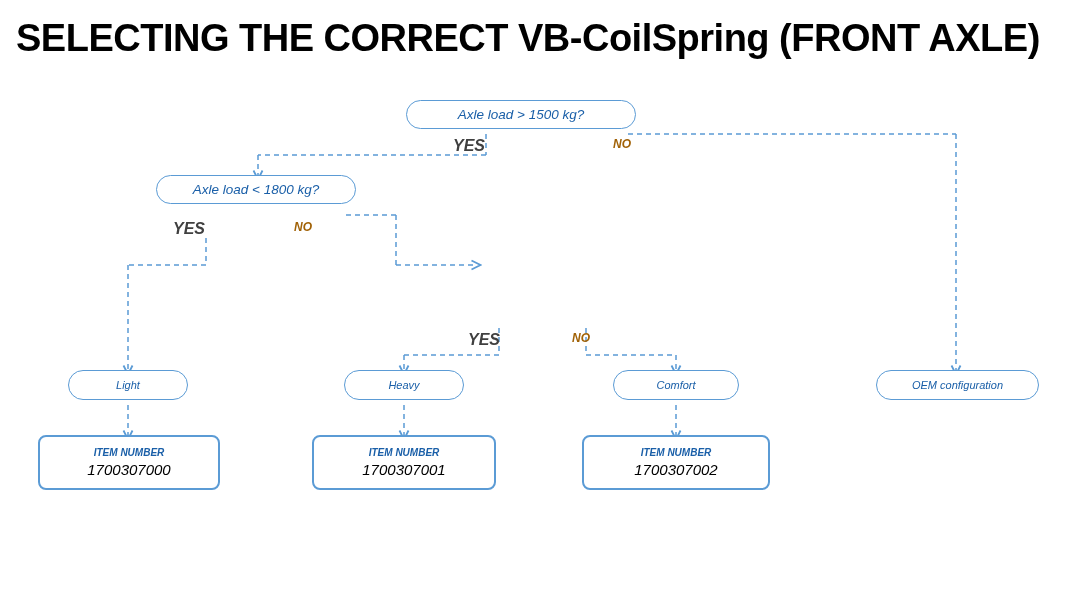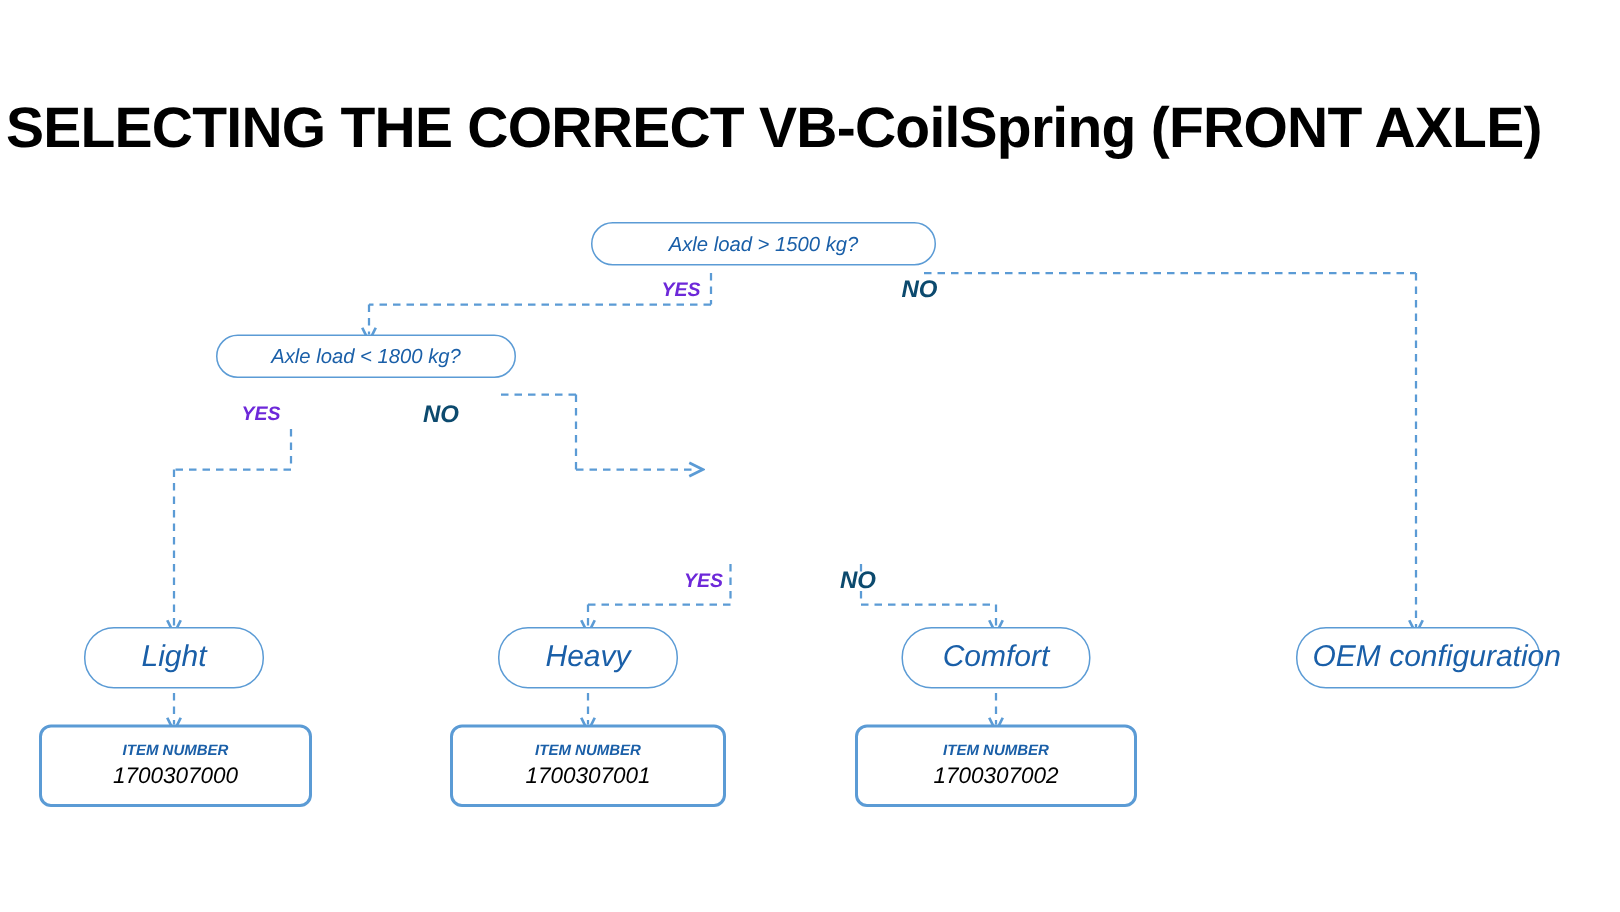--- a/index.html
+++ b/index.html
@@ -8,22 +8,21 @@
       height: 608px;
       background: #ffffff;
       font-family: Arial, sans-serif;
       overflow: hidden;
     }
 
     .page {
       width: 1080px;
       height: 452px;
       position: relative;
-      padding: 18px 20px 10px 4px;
-      margin-top: 48px;
+      padding: 18px 20px 10px 16px;
     }
 
     .main-title {
       font-size: 38px;
       font-weight: 900;
       color: #000000;
       text-align: left;
       margin-bottom: 0px;
       letter-spacing: -0.5px;
       line-height: 1.1;
@@ -49,21 +48,21 @@
       background: #fff;
     }
 
     .result-box {
       position: absolute;
       border: 1.5px solid #5b9bd5;
       border-radius: 20px;
       padding: 8px 10px;
       text-align: center;
       color: #1a5fa8;
-      font-size: 20px;
+      font-size: 11px;
       background: #fff;
       white-space: nowrap;
     }
 
     .item-box {
       position: absolute;
       border: 2.5px solid #5b9bd5;
       border-radius: 8px;
       padding: 10px 12px;
       text-align: center;
@@ -78,29 +77,29 @@
     }
 
     .item-box .item-number {
       font-size: 15px;
       color: #000000;
       margin-top: 2px;
     }
 
     .yes-label {
       position: absolute;
-      color: #6d28d9;
-      font-size: 13px;
+      color: #404040;
+      font-size: 16px;
       font-weight: 700;
     }
 
     .no-label {
       position: absolute;
-      color: #0c4a6e;
-      font-size: 16px;
+      color: #a16207;
+      font-size: 12px;
       font-weight: 700;
     }
 
     
     .connectors {
       position: absolute;
       top: 0;
       left: 0;
       width: 100%;
       height: 100%;

